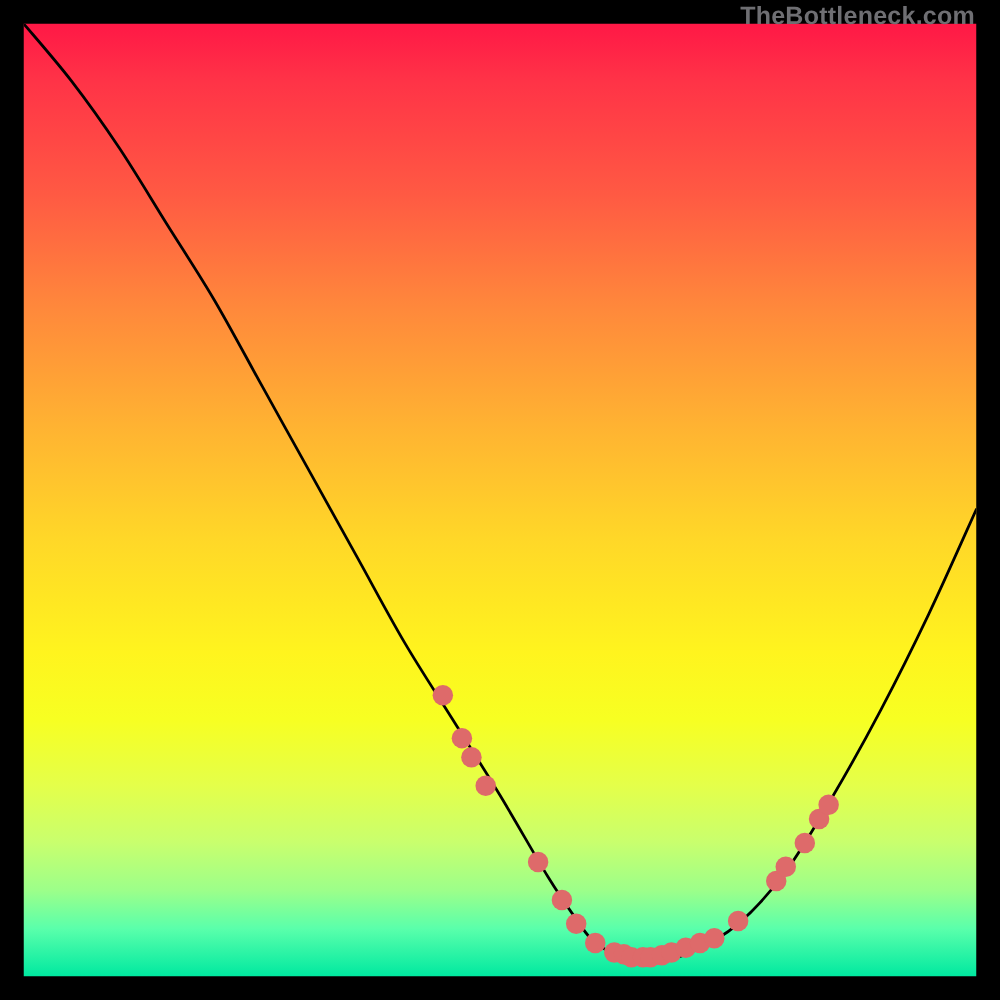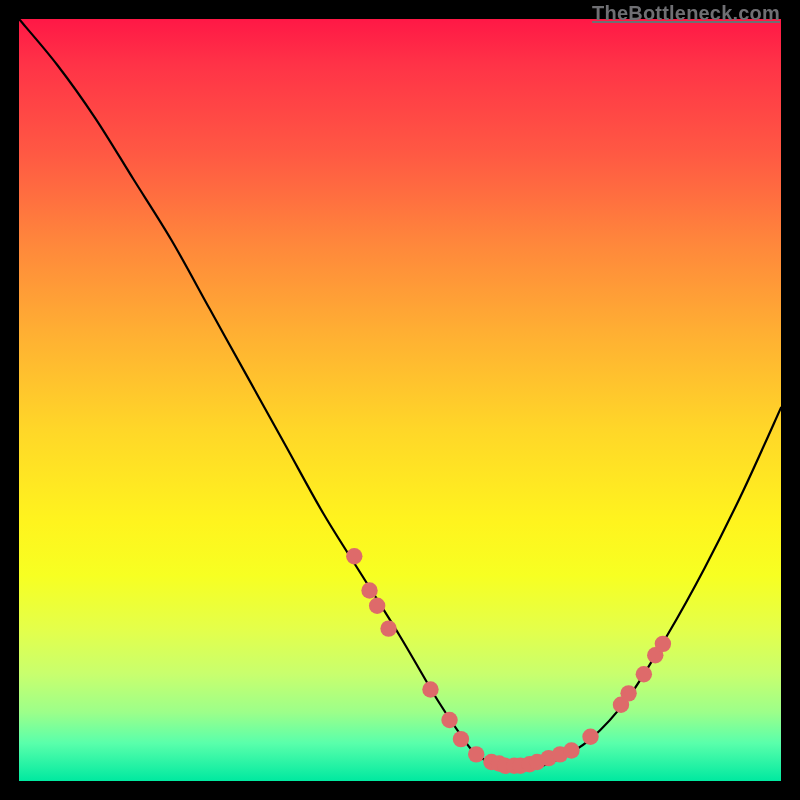--- a/index.html
+++ b/index.html
@@ -28,21 +28,20 @@
   }
   .watermark {
     position: absolute;
     top: 2px;
     right: 20px;
     font-family: Arial, Helvetica, sans-serif;
     font-size: 20px;
     font-weight: 600;
     color: #6f6f73;
     letter-spacing: 0.2px;
-    text-decoration: underline;
   }
   .plot {
     position: absolute;
     left: 19px;
     top: 19px;
     width: 762px;
     height: 762px;
   }
 </style>
 </head>

